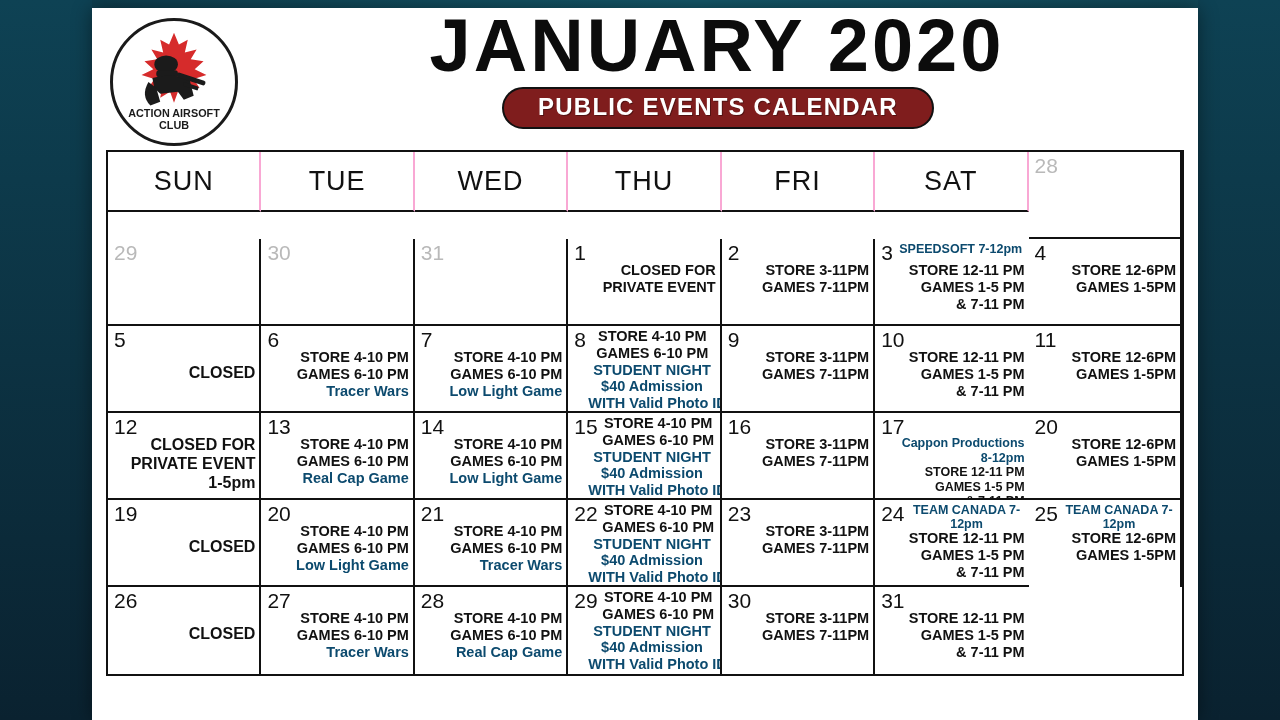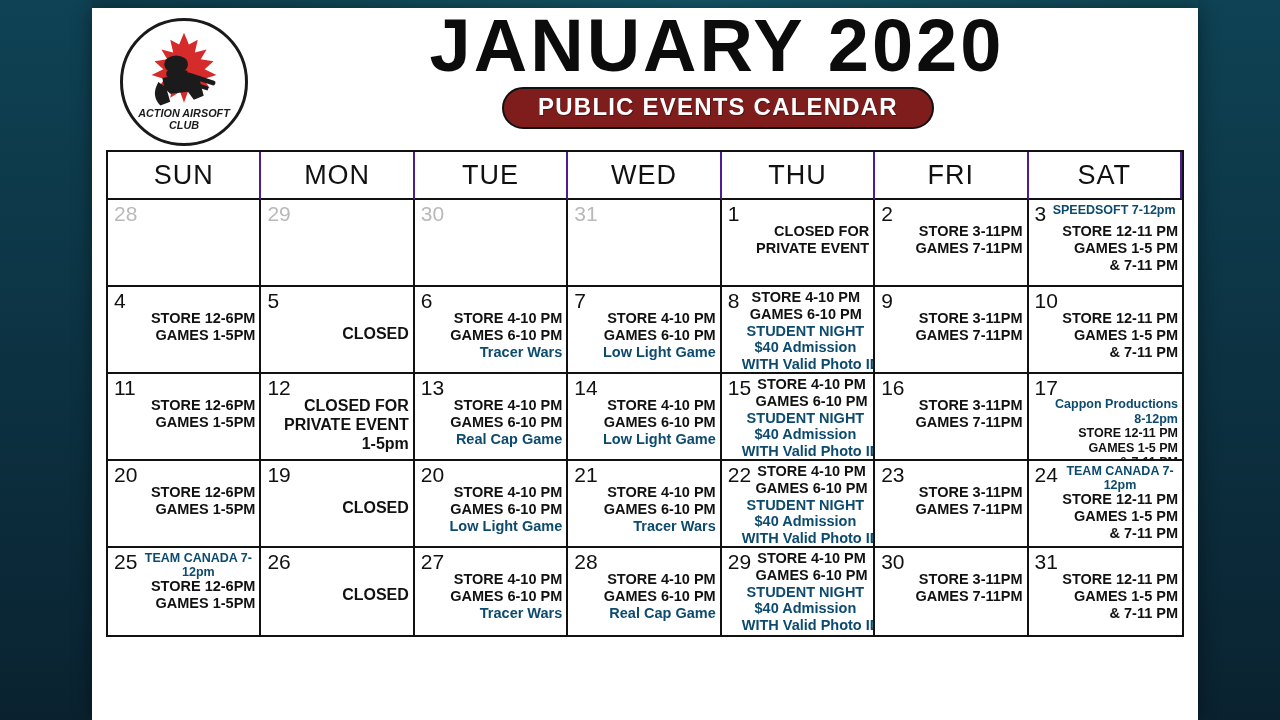--- a/index.html
+++ b/index.html
@@ -31,28 +31,27 @@
 
   
   .header {
     position: relative;
     height: 136px;
     display: flex;
     align-items: flex-start;
   }
   .logo {
     position: absolute;
-    left: 28px; top: 10px;
+    left: 18px; top: 10px;
     width: 128px; height: 128px;
     border-radius: 50%;
     border: 3px solid #1a1a1a;
     background: #ffffff;
     display: flex; align-items: center; justify-content: center;
     overflow: hidden;
-    font-style: italic;
   }
   .logo svg { width: 124px; height: 124px; display: block; }
 
   .title-block {
     width: 100%;
     padding-left: 150px;
     padding-top: 2px;
   }
   .cal-title {
     font-family: "Liberation Sans", sans-serif;
@@ -83,23 +82,23 @@
 
   
   .grid {
     margin: 6px 14px 0 14px;
     border: 2px solid #111;
     display: grid;
     grid-template-columns: repeat(7, 1fr);
     grid-auto-rows: min-content;
   }
   .dow {
-    border-right: 2px solid #4c1d95;
+    border-right: 2px solid #f9a8d4;
     border-bottom: 2px solid #111;
-    height: 48px;
+    height: 60px;
     display: flex; align-items: center; justify-content: center;
     font-size: 27px;
     color: #111;
     letter-spacing: 1px;
   }
   .dow:last-child { border-right: none; }
 
   .cell {
     border-right: 2px solid #111;
     border-bottom: 2px solid #111;
@@ -170,21 +169,20 @@
       <div class="cal-title">JANUARY 2020</div>
       <div class="subtitle-wrap">
         <div class="subtitle">PUBLIC EVENTS CALENDAR</div>
       </div>
     </div>
 
   </div>
 
   <div class="grid" id="grid">
       <div class="dow">SUN</div>
-      <div class="dow">MON</div>
       <div class="dow">TUE</div>
       <div class="dow">WED</div>
       <div class="dow">THU</div>
       <div class="dow">FRI</div>
       <div class="dow">SAT</div>
       <div class="cell">
         <div class="daynum muted">28</div>
         <div class="lines"></div>
       </div>
       <div class="cell">

